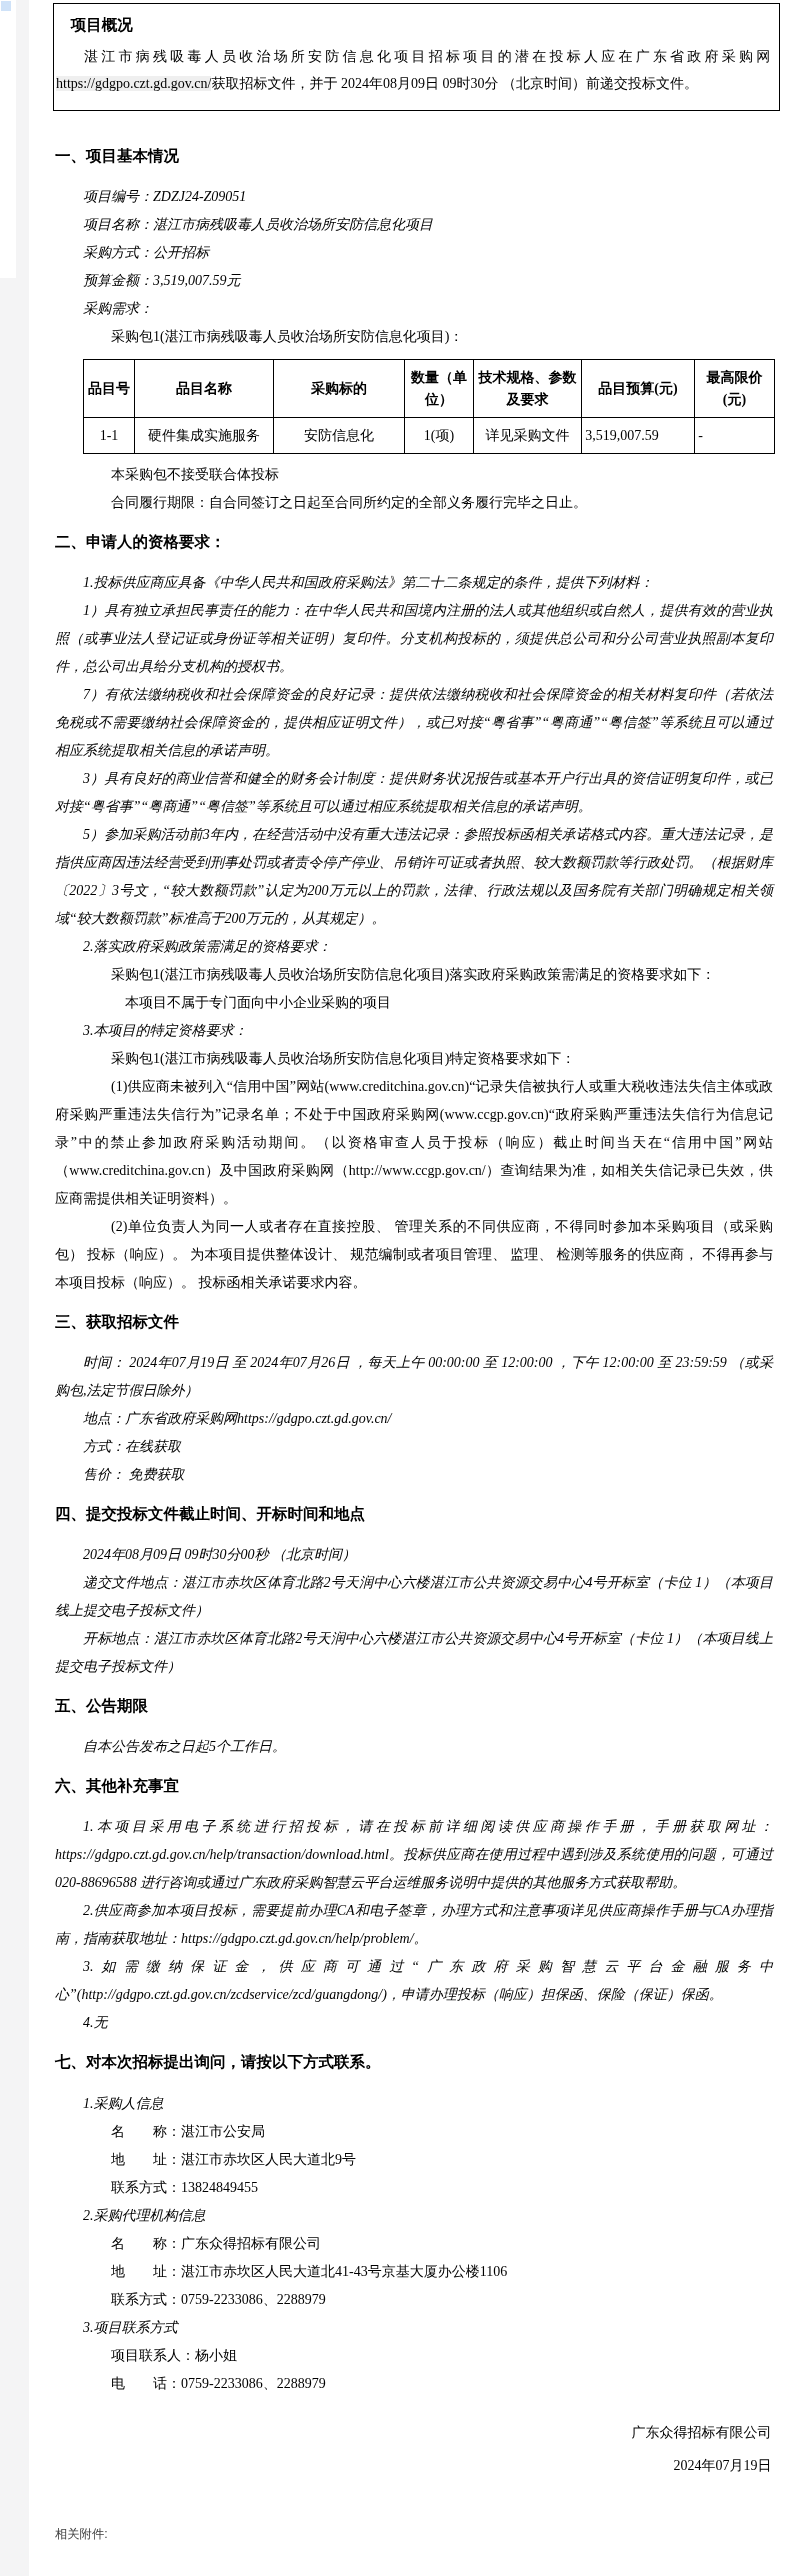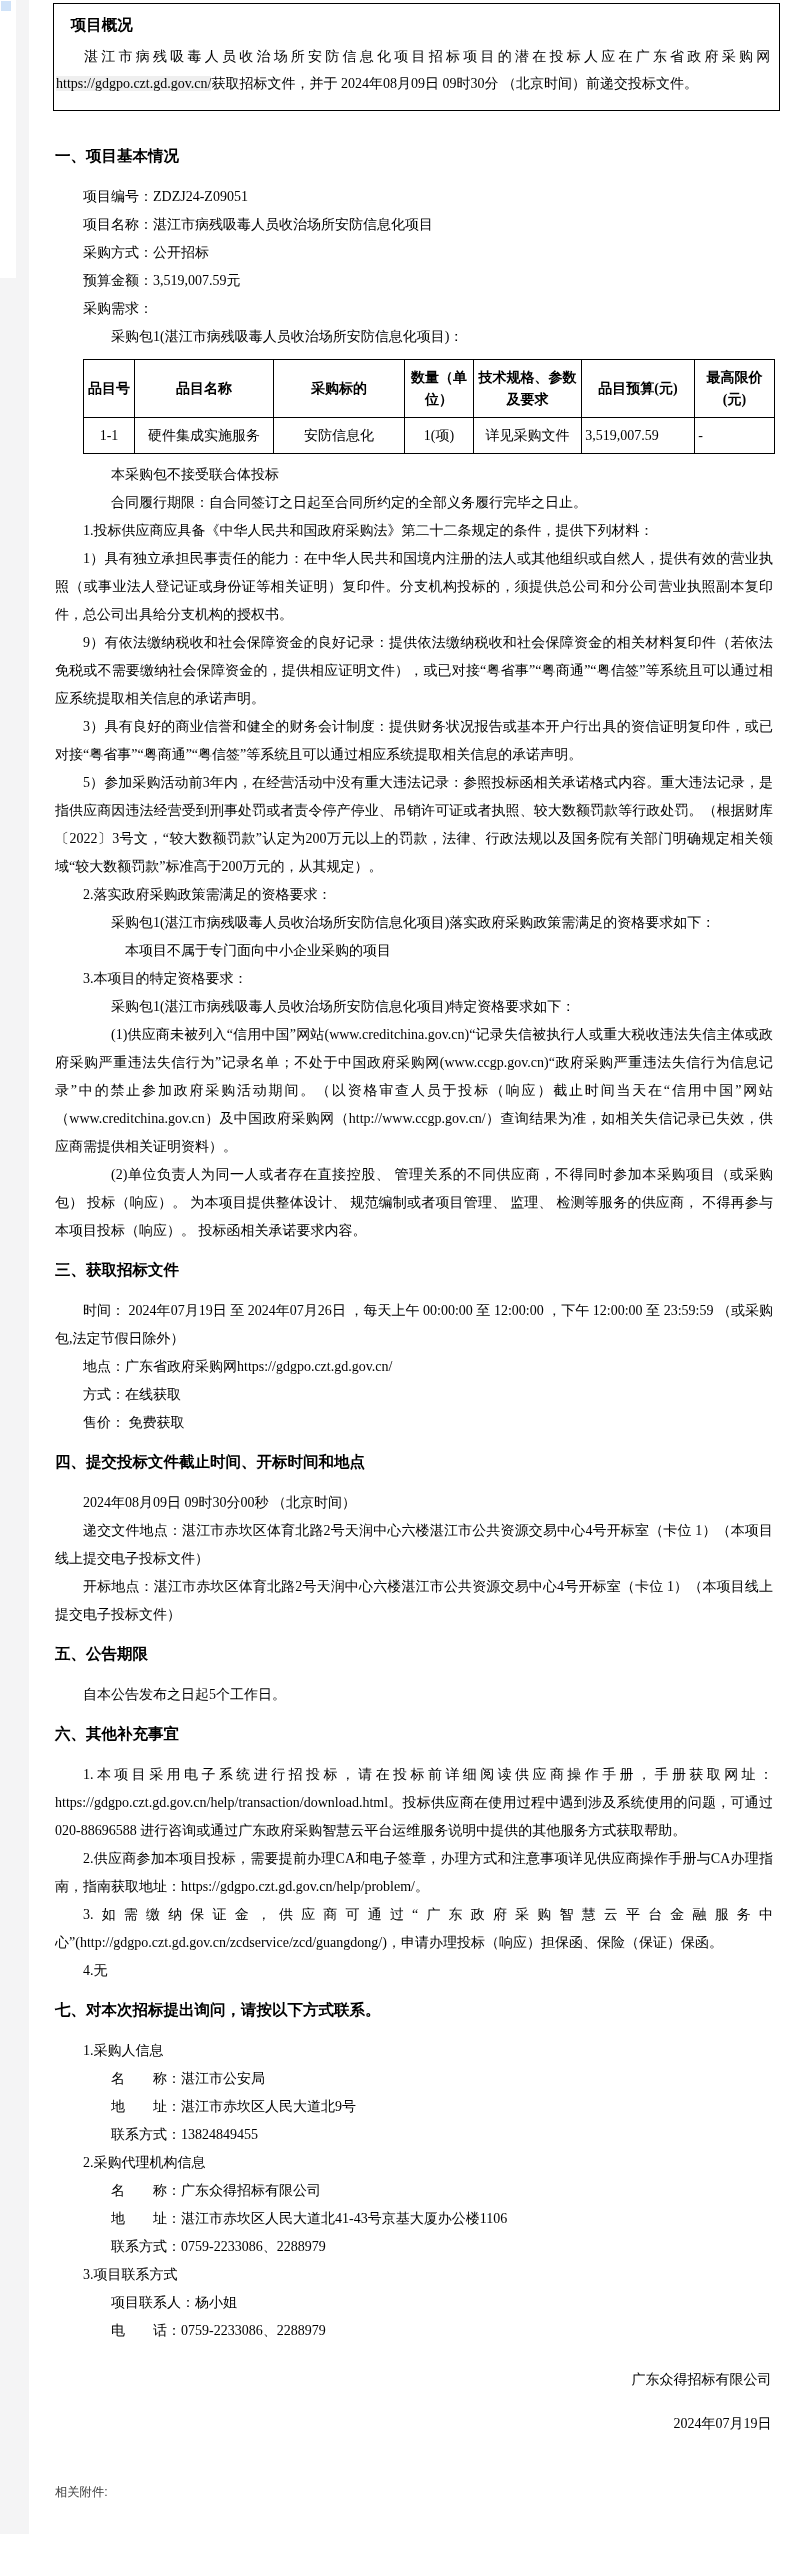--- a/index.html
+++ b/index.html
@@ -21,31 +21,31 @@
 
   
   .box { border: 1.6px solid #000; margin: 0 -6.5px 33px -1.6px; padding: 8.2px 8.2px 13px 1.6px; }
   .box-title { font-size: 15.5px; font-weight: bold; line-height: 24.5px; margin: 1.6px 0 4.9px 14.7px; }
   .box p { margin: 0; font-size: 14px; line-height: 27px; text-indent: 2em; text-align: justify; }
   .hl { background: #efefef; }
 
   h2.sec { font-size: 15.5px; font-weight: bold; line-height: 24.5px; margin: 13px 0 14.7px; }
 
   p.line { margin: 0; font-size: 14px; line-height: 28px; text-align: justify; }
-  .i2 { text-indent: 2em; }
+  .i2 { text-indent: 2em; font-style: italic; }
   .i4 { text-indent: 4em; }
   .i5 { text-indent: 5em; }
 
   table.items { border-collapse: collapse; table-layout: fixed; width: 690px; margin: 8.2px 0 6.5px 28px; border-radius: 20px; }
   .items th, .items td { border: 0.8px solid #000; font-size: 14px; text-align: center; padding: 6.5px 3.3px; line-height: 22px; }
   .items th { font-weight: bold; }
   .items td.num { text-align: left; padding-right: 8.2px; }
 
   .signature { text-align: right; font-size: 14px; line-height: 28px; margin-top: 21px; padding-right: 1.6px; }
-  .signature div { margin-top: 16px; }
+  .signature div { margin-top: 5px; }
 
   .attach { font-family: "Liberation Sans", "DejaVu Sans", sans-serif; margin-top: 46px; }
   .attach .label { font-size: 12.3px; color: #404040; }
 </style>
 </head>
 <body>
 
 <div class="gutter"></div>
 <div class="white-strip"></div>
 <div class="corner-square"></div>
@@ -95,23 +95,24 @@
         <td>详见采购文件</td>
         <td class="num">3,519,007.59</td>
         <td class="num">-</td>
       </tr>
     </tbody>
   </table>
 
   <p class="line i4">本采购包不接受联合体投标</p>
   <p class="line i4">合同履行期限：自合同签订之日起至合同所约定的全部义务履行完毕之日止。</p>
 
+  <h2 class="sec">二、申请人的资格要求：</h2>
   <p class="line i2">1.投标供应商应具备《中华人民共和国政府采购法》第二十二条规定的条件，提供下列材料：</p>
   <p class="line i2">1）具有独立承担民事责任的能力：在中华人民共和国境内注册的法人或其他组织或自然人，提供有效的营业执照（或事业法人登记证或身份证等相关证明）复印件。分支机构投标的，须提供总公司和分公司营业执照副本复印件，总公司出具给分支机构的授权书。</p>
-  <p class="line i2">9）有依法缴纳税收和社会保障资金的良好记录：提供依法缴纳税收和社会保障资金的相关材料复印件（若依法免税或不需要缴纳社会保障资金的，提供相应证明文件），或已对接“粤省事”“粤商通”“粤信签”等系统且可以通过相应系统提取相关信息的承诺声明。</p>
+  <p class="line i2">7）有依法缴纳税收和社会保障资金的良好记录：提供依法缴纳税收和社会保障资金的相关材料复印件（若依法免税或不需要缴纳社会保障资金的，提供相应证明文件），或已对接“粤省事”“粤商通”“粤信签”等系统且可以通过相应系统提取相关信息的承诺声明。</p>
   <p class="line i2">3）具有良好的商业信誉和健全的财务会计制度：提供财务状况报告或基本开户行出具的资信证明复印件，或已对接“粤省事”“粤商通”“粤信签”等系统且可以通过相应系统提取相关信息的承诺声明。</p>
   <p class="line i2">5）参加采购活动前3年内，在经营活动中没有重大违法记录：参照投标函相关承诺格式内容。重大违法记录，是指供应商因违法经营受到刑事处罚或者责令停产停业、吊销许可证或者执照、较大数额罚款等行政处罚。（根据财库〔2022〕3号文，“较大数额罚款”认定为200万元以上的罚款，法律、行政法规以及国务院有关部门明确规定相关领域“较大数额罚款”标准高于200万元的，从其规定）。</p>
   <p class="line i2">2.落实政府采购政策需满足的资格要求：</p>
   <p class="line i4">采购包1(湛江市病残吸毒人员收治场所安防信息化项目)落实政府采购政策需满足的资格要求如下：</p>
   <p class="line i5">本项目不属于专门面向中小企业采购的项目</p>
   <p class="line i2">3.本项目的特定资格要求：</p>
   <p class="line i4">采购包1(湛江市病残吸毒人员收治场所安防信息化项目)特定资格要求如下：</p>
   <p class="line i4">(1)供应商未被列入“信用中国”网站(www.creditchina.gov.cn)“记录失信被执行人或重大税收违法失信主体或政府采购严重违法失信行为”记录名单；不处于中国政府采购网(www.ccgp.gov.cn)“政府采购严重违法失信行为信息记录”中的禁止参加政府采购活动期间。（以资格审查人员于投标（响应）截止时间当天在“信用中国”网站（www.creditchina.gov.cn）及中国政府采购网（http://www.ccgp.gov.cn/）查询结果为准，如相关失信记录已失效，供应商需提供相关证明资料）。</p>
   <p class="line i4">(2)单位负责人为同一人或者存在直接控股、 管理关系的不同供应商，不得同时参加本采购项目（或采购包） 投标（响应）。 为本项目提供整体设计、 规范编制或者项目管理、 监理、 检测等服务的供应商， 不得再参与本项目投标（响应）。 投标函相关承诺要求内容。</p>
 

